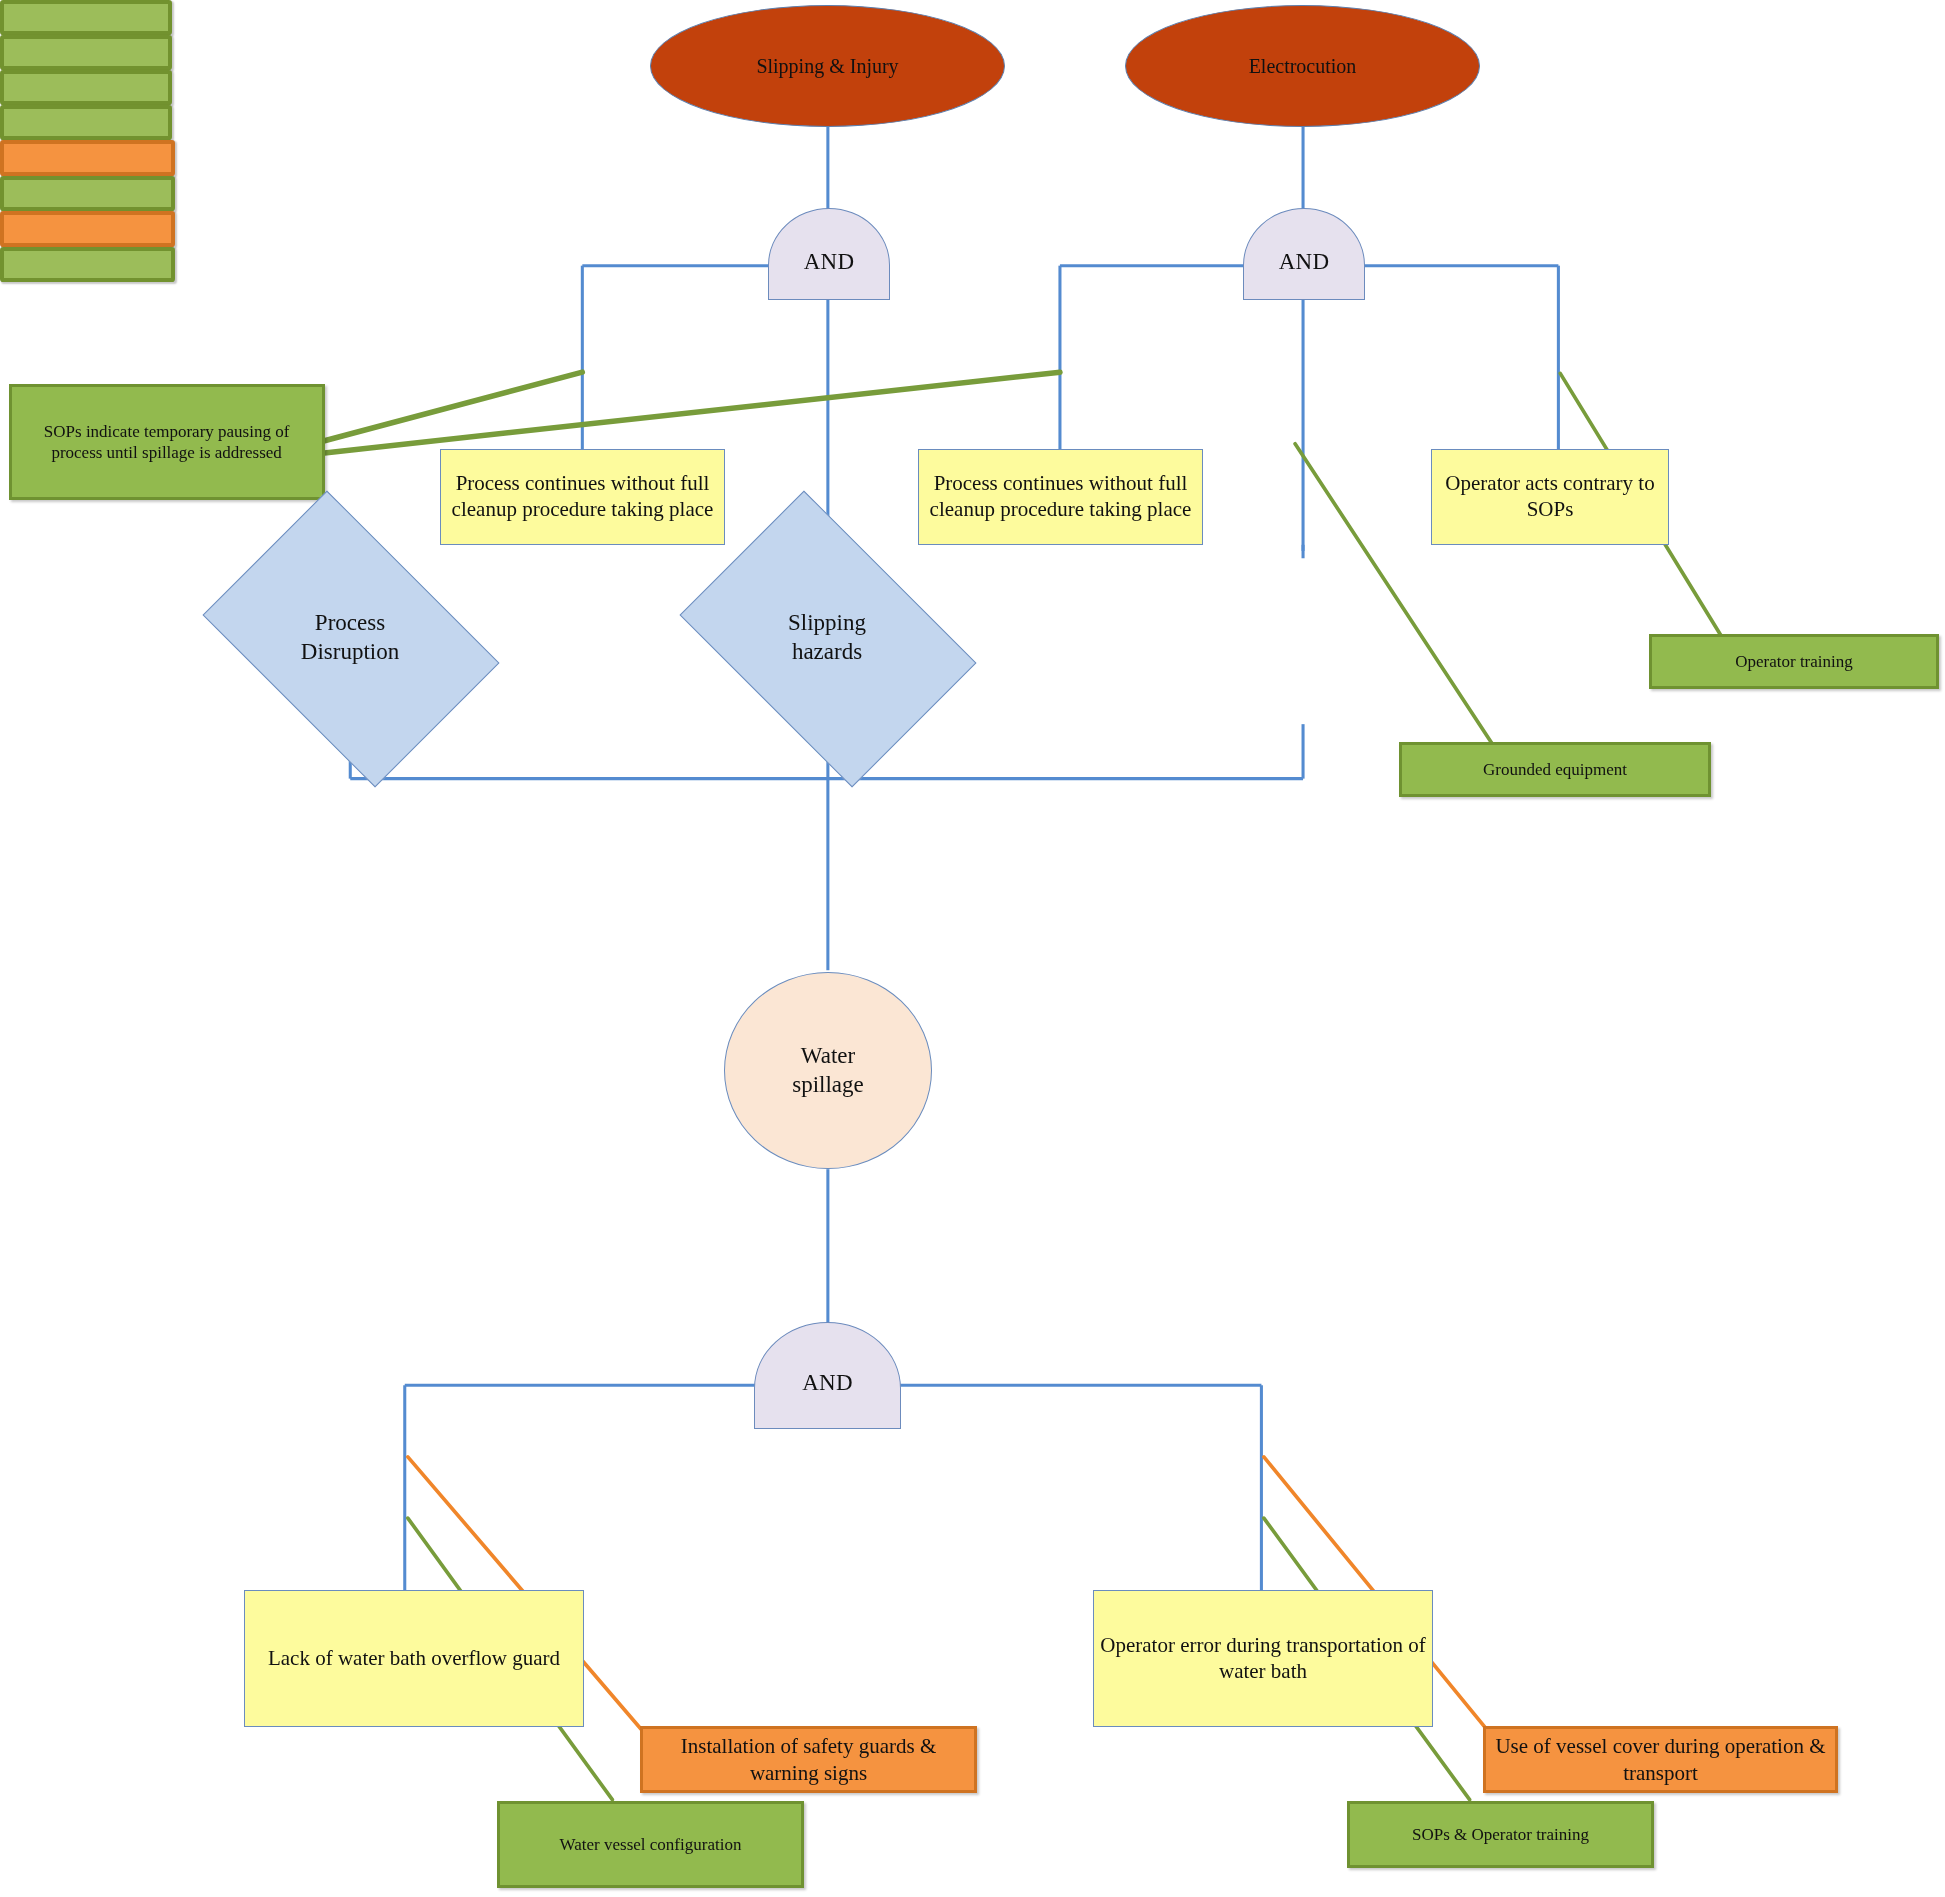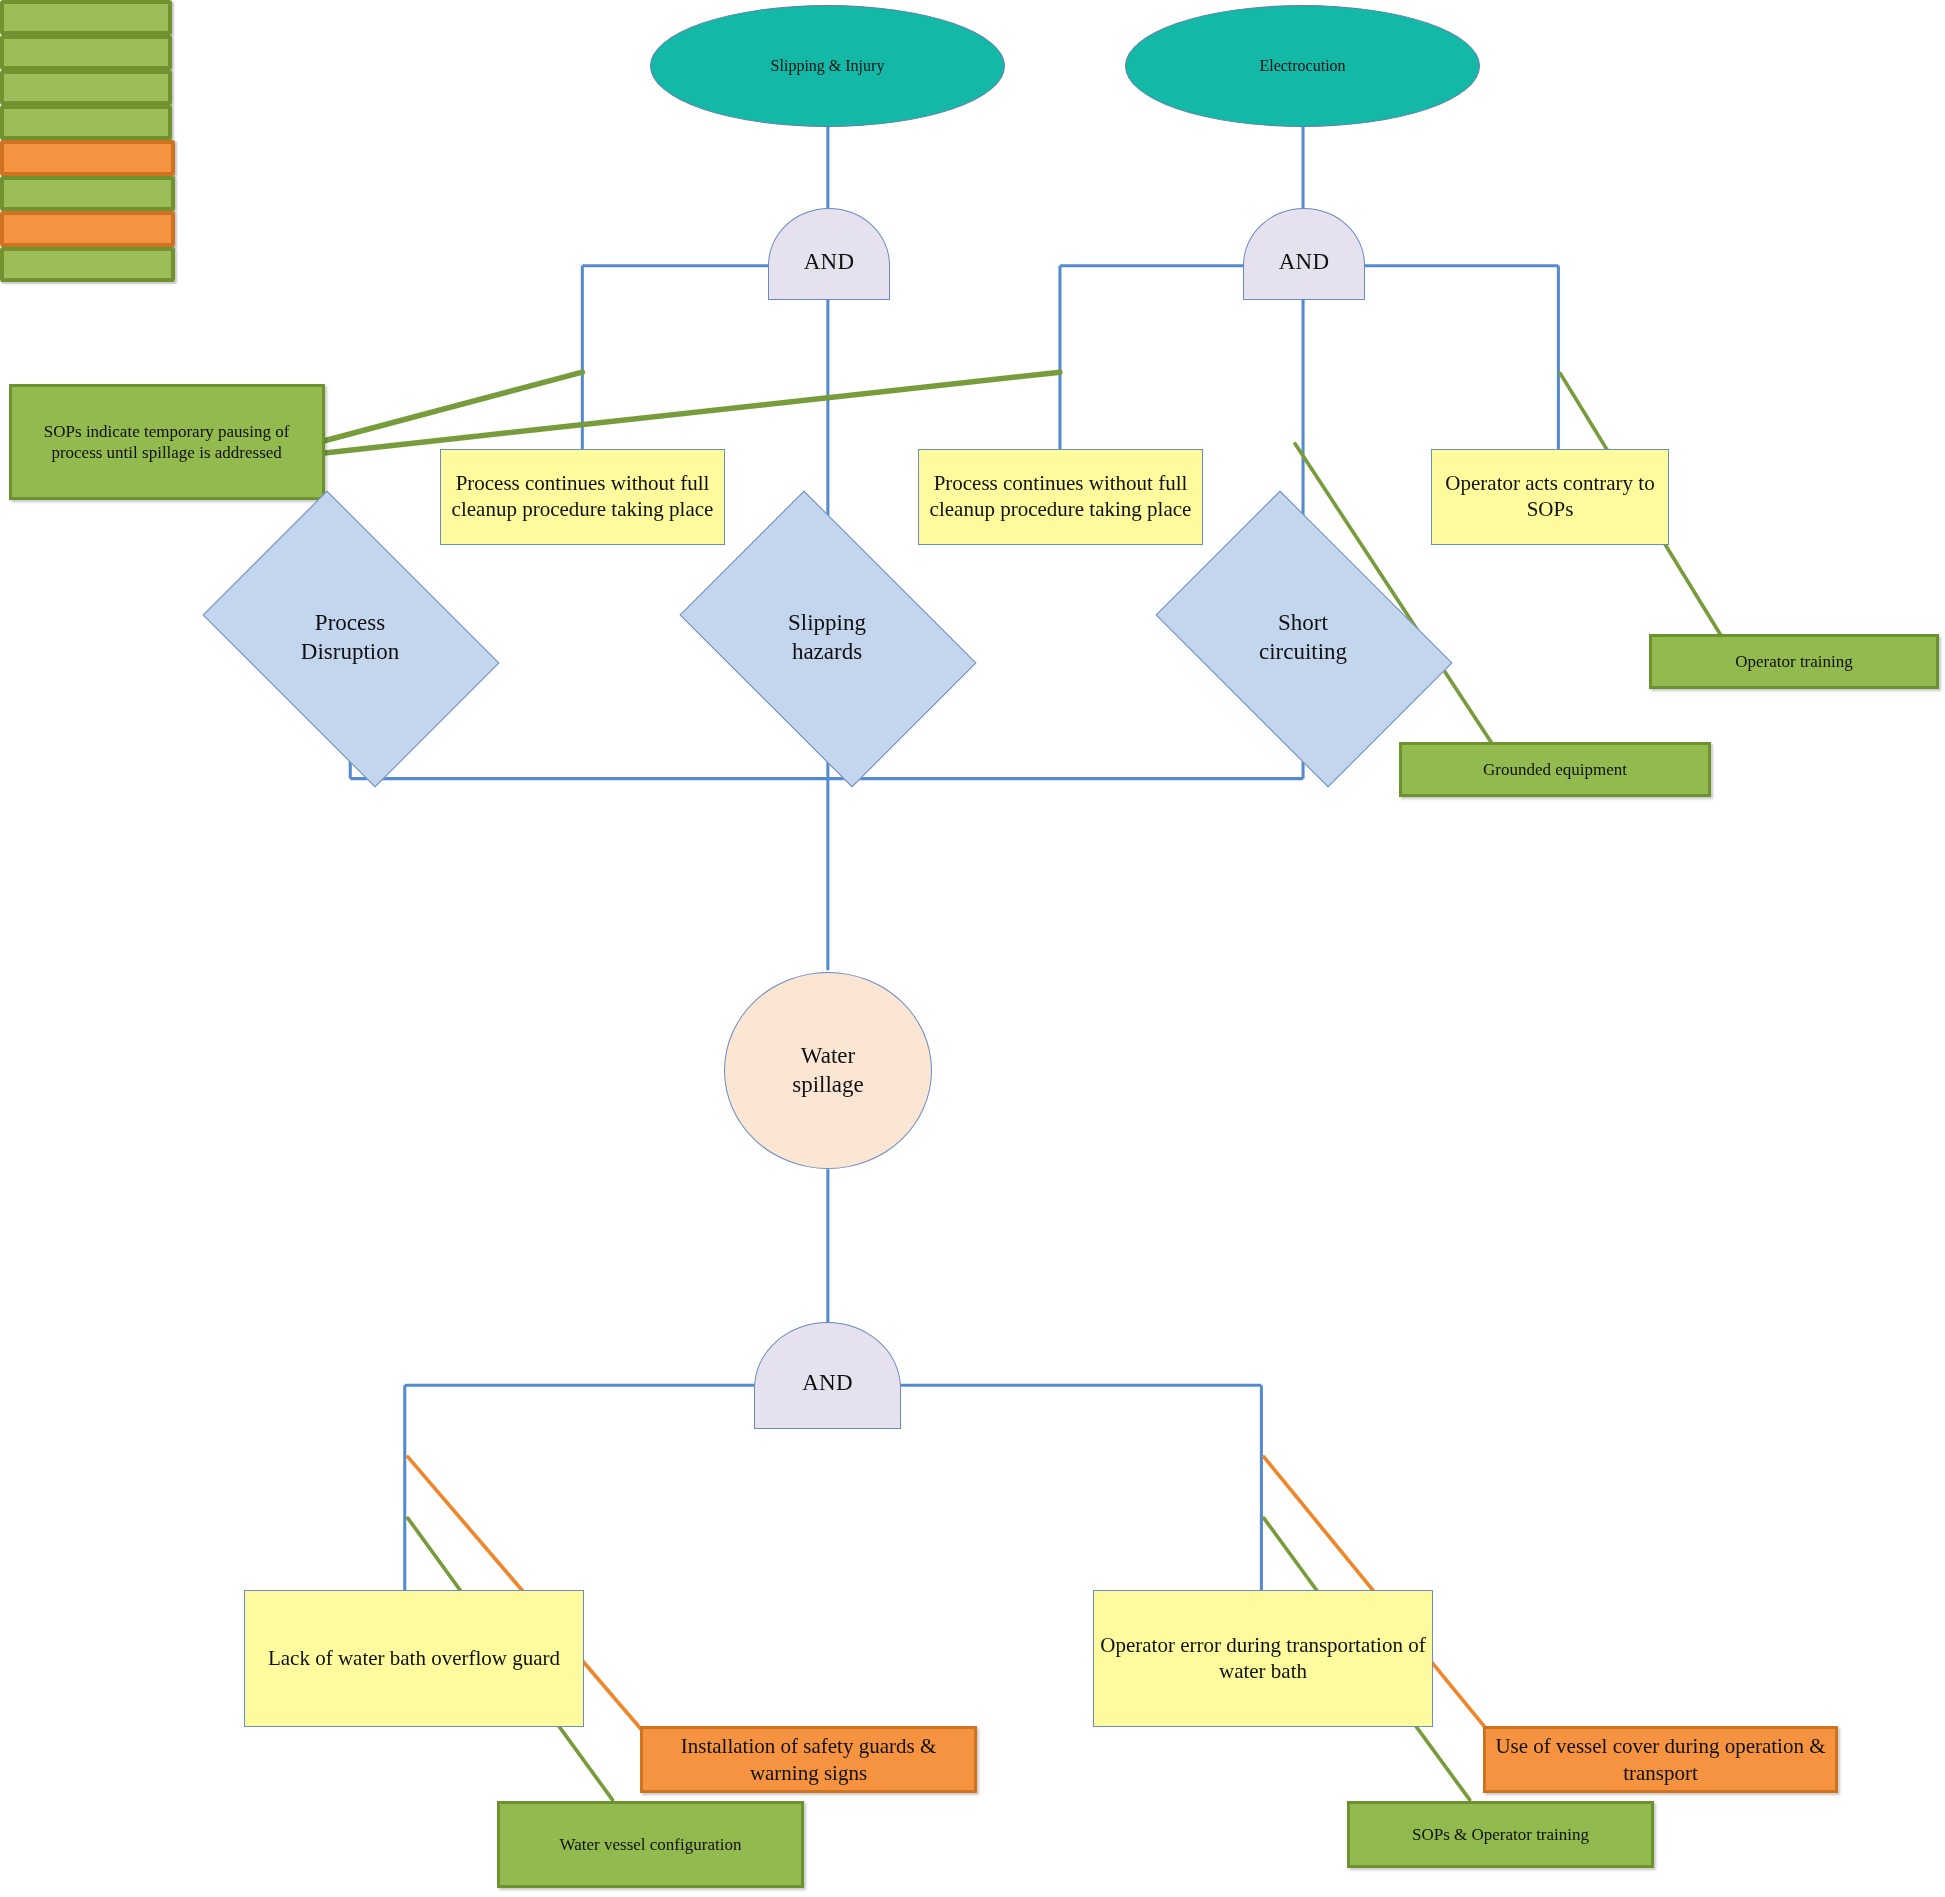--- a/index.html
+++ b/index.html
@@ -31,24 +31,24 @@
     display: flex;
     align-items: center;
     justify-content: center;
     text-align: center;
     color: #111111;
     line-height: 1.22;
   }
 
   
   .ellipse {
-    background: #14b8a6;
+    background: #c2410c;
     border: 1.2px solid #5c7fae;
     border-radius: 50%;
-    font-size: 16px;
+    font-size: 20px;
   }
 
   
   .gate {
     background: #e6e1ee;
     border: 1.2px solid #6c8bbd;
     border-radius: 50% 50% 0 0 / 62% 62% 0 0;
     font-size: 23px;
     letter-spacing: 0.3px;
     padding-top: 16px;
@@ -239,29 +239,20 @@
   <div class="diamond-wrap" style="left:706px; top:551px; width:242px; height:174px;">
     <div class="diamond-shape"></div>
     <div class="diamond-label">
       <div>
         <span>Slipping</span><br>
         <span>hazards</span>
       </div>
     </div>
   </div>
 
-  <div class="diamond-wrap" style="left:1182px; top:551px; width:242px; height:174px;">
-    <div class="diamond-shape"></div>
-    <div class="diamond-label">
-      <div>
-        <span>Short</span><br>
-        <span>circuiting</span>
-      </div>
-    </div>
-  </div>
 
   <div class="node greenbox" style="left:1649px; top:634px; width:290px; height:55px;">
     <span>Operator training</span>
   </div>
 
   <div class="node greenbox" style="left:1399px; top:742px; width:312px; height:55px;">
     <span>Grounded equipment</span>
   </div>
 
   <div class="node circle" style="left:724px; top:972px; width:208px; height:197px;">

